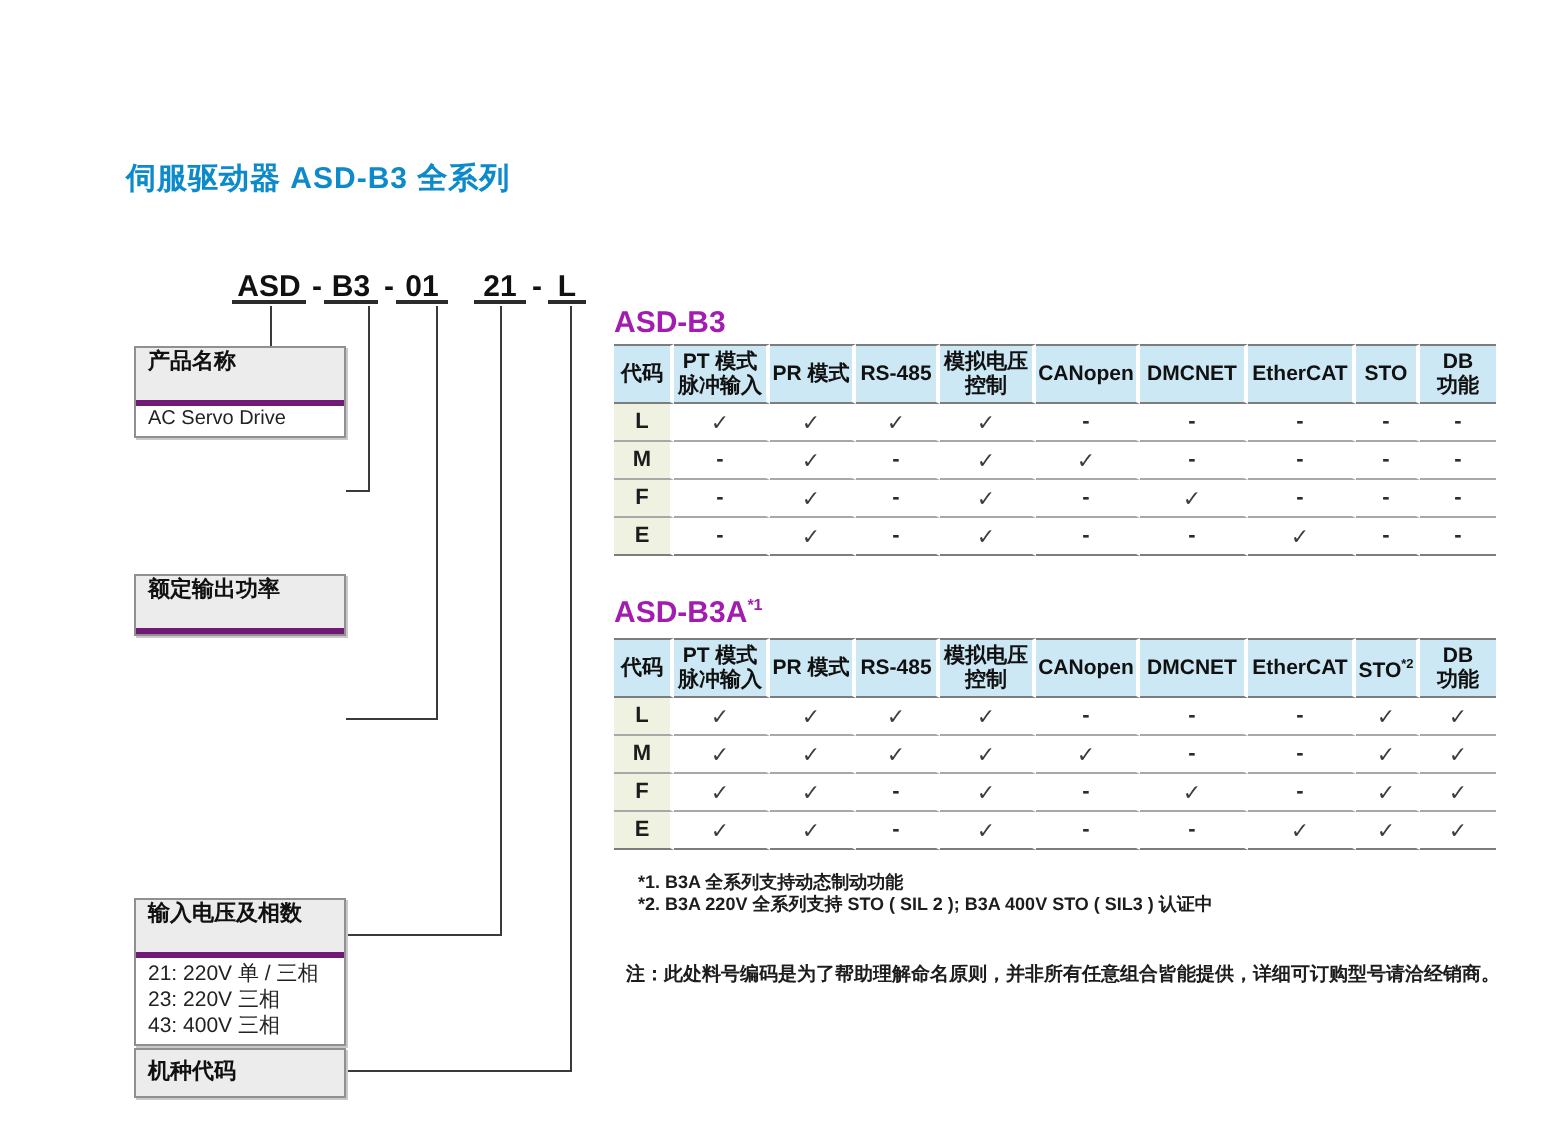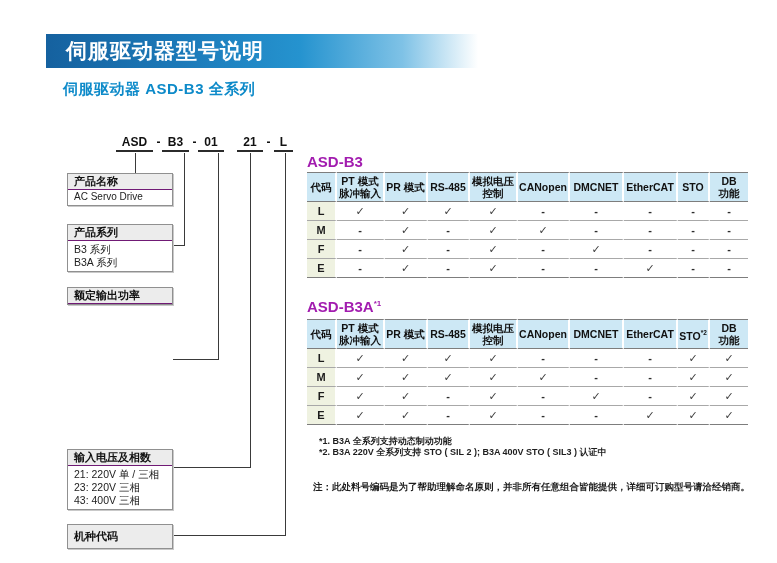--- a/index.html
+++ b/index.html
@@ -9,30 +9,30 @@
 
   
   .banner { position:absolute; left:46px; top:34px; width:686px; height:34px;
     background:linear-gradient(90deg,#15619f 0%,#1c7ab9 20%,#2593cf 37%,#7fc2e6 52%,#ffffff 63%,#ffffff 100%); }
   .banner-title { display:block; padding-left:20px; line-height:34px; font-size:21px; font-weight:bold; color:#ffffff; letter-spacing:1px; }
 
   
   .subtitle { position:absolute; left:63px; top:80px; font-size:15px; font-weight:bold; color:#0d8ac9; letter-spacing:0.5px; }
 
   
-  .model-part { position:absolute; top:135px; height:17px; font-size:12px; font-weight:bold; text-align:center; color:#111; }
+  .model-part { position:absolute; top:135px; height:17px; font-size:15px; font-weight:bold; text-align:center; color:#111; }
   .model-seg { border-bottom:2px solid #2b2b2b; padding-bottom:1px; }
 
   
   .vline { position:absolute; width:1px; background:#3a3a3a; }
   .hline { position:absolute; height:1px; background:#3a3a3a; }
 
   
   .lbox { position:absolute; left:67px; width:106px; border:1px solid #909090; background:#fff; box-shadow:1px 1px 0 #c9c9c9; }
-  .lbox-header { display:block; background:#ececec; border-bottom:1px solid #701a75; font-size:11px; font-weight:bold; color:#111; padding:1px 0 1px 6px; line-height:13px; }
+  .lbox-header { display:block; background:#ececec; border-bottom:3px solid #701a75; font-size:11px; font-weight:bold; color:#111; padding:1px 0 12px 6px; line-height:13px; }
   .lbox-header.solo { border-bottom:none; padding:5px 0 5px 6px; }
   .lbox-body { padding:2px 2px 2px 6px; }
   .lbox-body .box-line { font-size:10px; color:#222; line-height:10.9px; white-space:nowrap; }
   .lbox-body.v3 .box-line { font-size:10.5px; line-height:13px; }
   .lbox-body.v2 .box-line { font-size:10.5px; line-height:13px; }
 
   
   .tbl-title { position:absolute; left:307px; font-size:15px; font-weight:bold; color:#a21caf; }
   .tbl-title sup { font-size:8px; font-weight:bold; vertical-align:super; }
   .spec-table-wrap { position:absolute; left:307px; }
@@ -51,23 +51,20 @@
   
   .footnotes { position:absolute; left:307px; top:436px; }
   .footnote { font-size:9px; font-weight:600; color:#1d1d1d; line-height:11px; white-space:nowrap;margin-left:12px; }
   .note { position:absolute; left:313px; top:481px; font-size:9.5px; font-weight:600; color:#1d1d1d; white-space:nowrap; }
 </style>
 </head>
 <body>
 
 <div class="canvas">
 
-  <div class="banner">
-    <span class="banner-title">伺服驱动器型号说明</span>
-  </div>
 
   <div class="subtitle">伺服驱动器 ASD-B3 全系列</div>
 
   <span class="model-part model-seg" style="left:116px;width:37px;">ASD</span>
   <span class="model-part" style="left:154px;width:9px;">-</span>
   <span class="model-part model-seg" style="left:162px;width:27px;">B3</span>
   <span class="model-part" style="left:190px;width:9px;">-</span>
   <span class="model-part model-seg" style="left:198px;width:26px;">01</span>
   <span class="model-part model-seg" style="left:237px;width:26px;">21</span>
   <span class="model-part" style="left:264px;width:9px;">-</span>
@@ -83,27 +80,20 @@
   <div class="vline" style="left:285px;top:153px;height:383px;"></div>
   <div class="hline" style="left:173px;top:535px;width:113px;"></div>
 
   <div class="lbox" style="top:173px;">
     <span class="lbox-header">产品名称</span>
     <div class="lbox-body v1">
         <div class="box-line">AC Servo Drive</div>
       </div>
   </div>
 
-  <div class="lbox" style="top:224px;">
-    <span class="lbox-header">产品系列</span>
-    <div class="lbox-body v2">
-        <div class="box-line">B3 系列</div>
-        <div class="box-line">B3A 系列</div>
-      </div>
-  </div>
 
   <div class="lbox" style="top:287px;">
     <span class="lbox-header">额定输出功率</span>
   </div>
 
   <div class="lbox" style="top:449px;">
     <span class="lbox-header">输入电压及相数</span>
     <div class="lbox-body v3">
         <div class="box-line">21: 220V 单 / 三相</div>
         <div class="box-line">23: 220V 三相</div>

